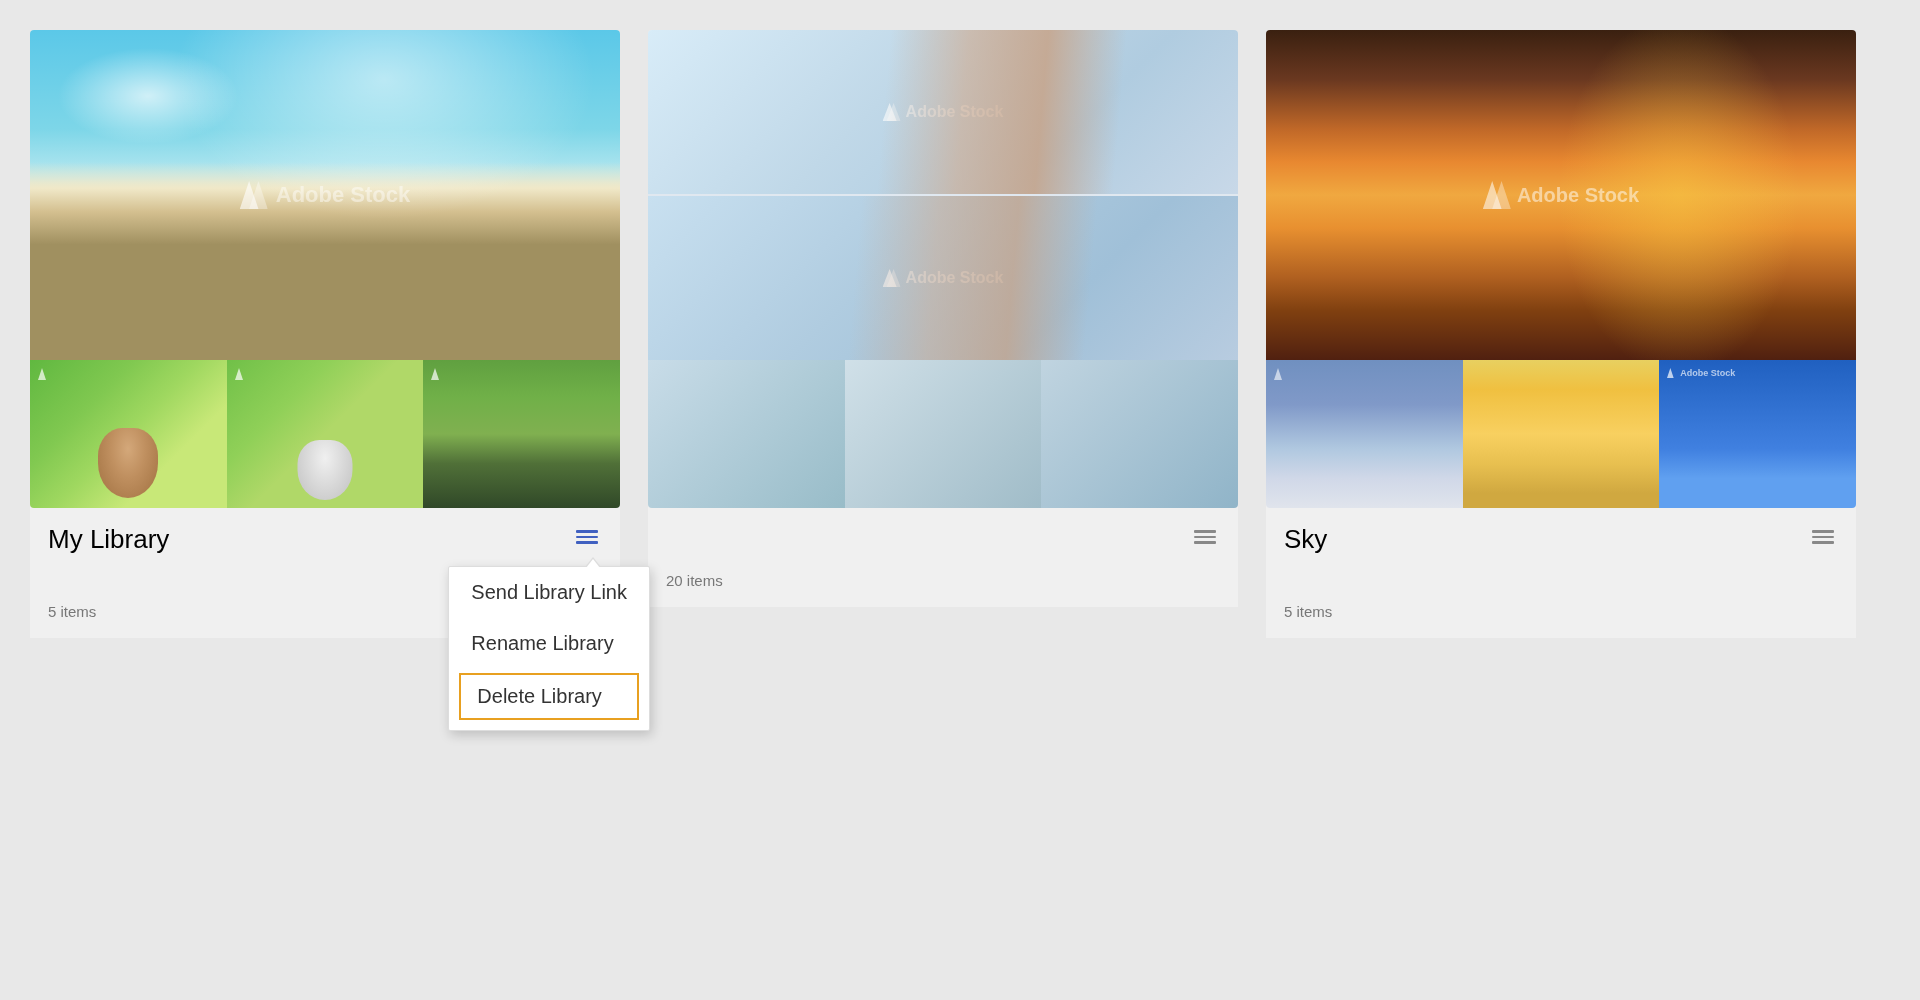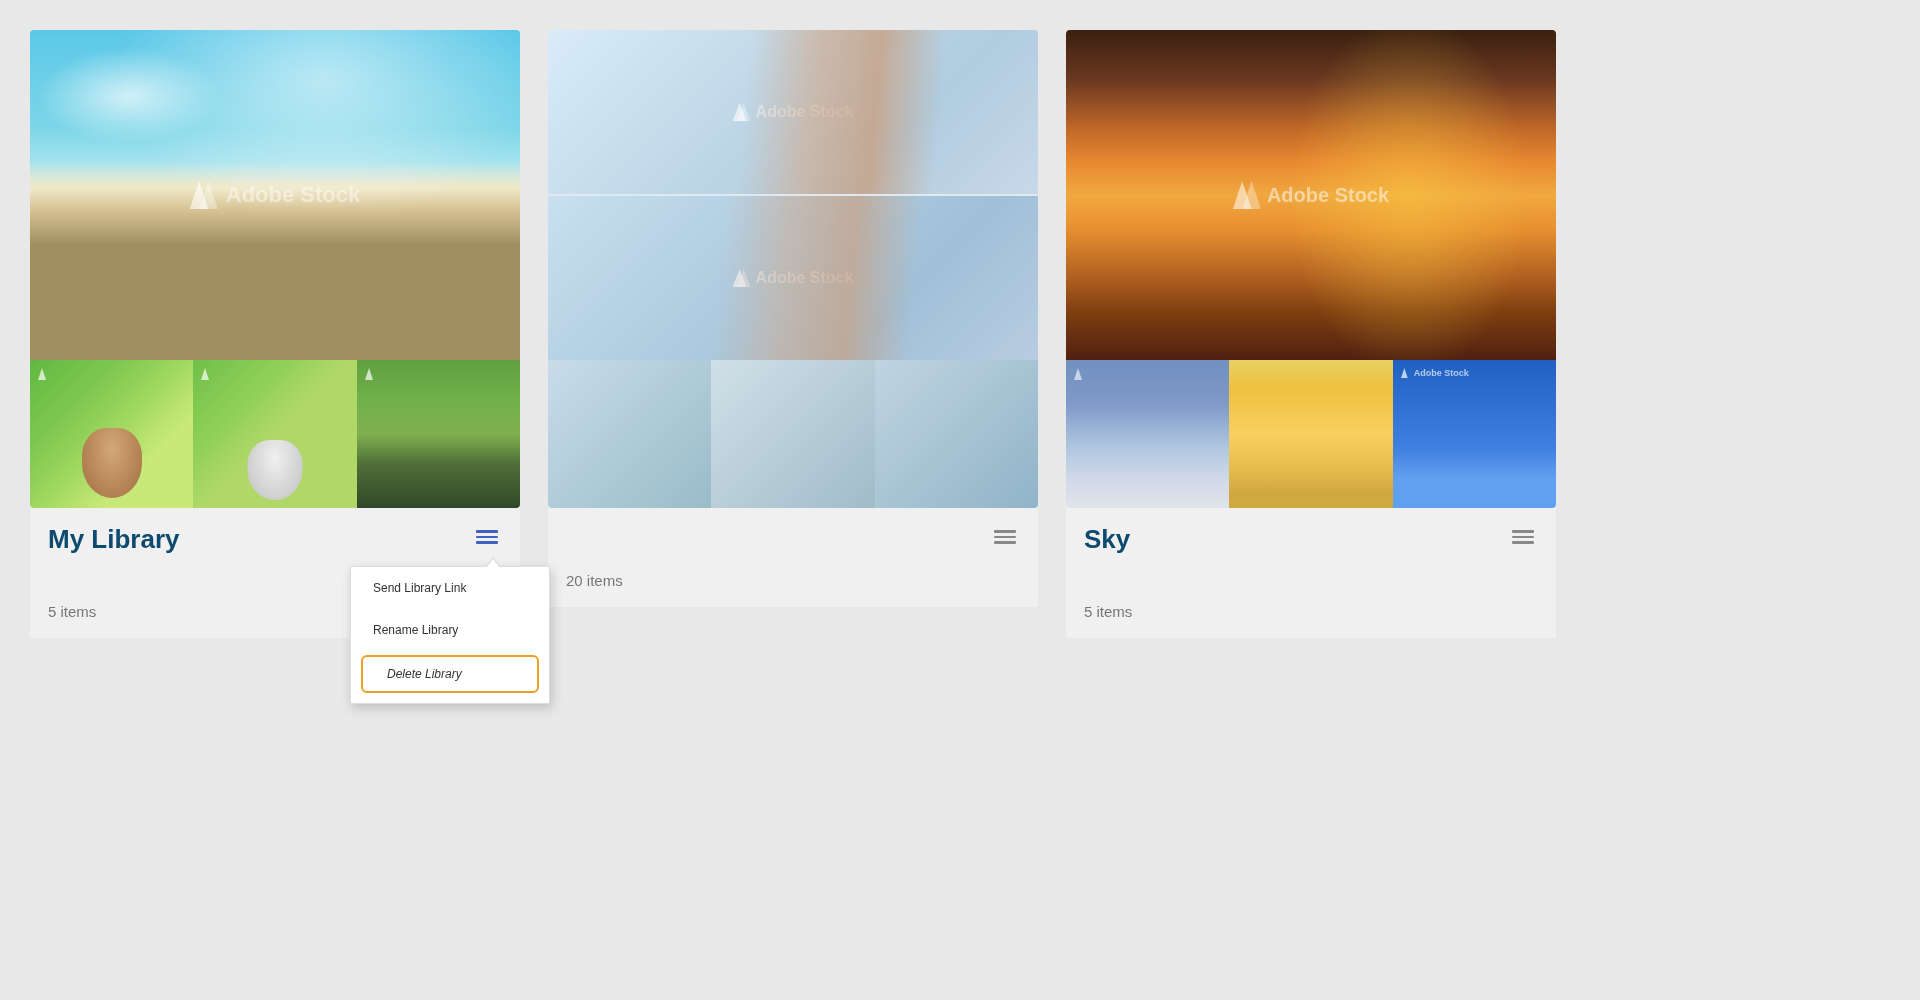--- a/index.html
+++ b/index.html
@@ -17,21 +17,21 @@
       display: flex;
       gap: 28px;
       padding: 30px 30px;
       align-items: flex-start;
     }
 
     .library-card {
       background: #f0f0f0;
       border-radius: 4px;
       overflow: visible;
-      width: 490px;
+      width: 590px;
       position: relative;
       flex-shrink: 0;
     }
 
     .library-card-inner {
       overflow: hidden;
       border-radius: 4px;
     }
 
     .image-top {
@@ -183,22 +183,22 @@
 
     .card-footer {
       background: #f0f0f0;
       padding: 16px 18px 18px;
       position: relative;
       min-height: 80px;
     }
 
     .card-title {
       font-size: 26px;
-      color: #0c4a6e;
-      font-weight: 700;
+      color: #000000;
+      font-weight: 400;
       margin-bottom: 16px;
     }
 
     .card-count {
       font-size: 15px;
       color: #777;
       margin-top: 48px;
     }
 
     .menu-btn {
@@ -249,34 +249,33 @@
       position: absolute;
       top: -8px;
       right: 49px;
       border-left: 7px solid transparent;
       border-right: 7px solid transparent;
       border-bottom: 9px solid #fff;
     }
 
     .context-menu-item {
       padding: 14px 22px;
-      font-size: 12px;
+      font-size: 20px;
       color: #333;
       cursor: pointer;
       display: block;
       white-space: nowrap;
     }
 
     .context-menu-item.delete {
       border: 2px solid #e8a020;
       margin: 4px 10px 10px;
-      padding: 10px 24px;
-      border-radius: 6px;
+      padding: 10px 16px;
+      border-radius: 0;
       color: #333;
-      font-style: italic;
     }
 
     .bottom-row {
       display: flex;
       gap: 28px;
       padding: 0 30px 30px;
     }
 
     .bottom-card {
       width: 490px;

